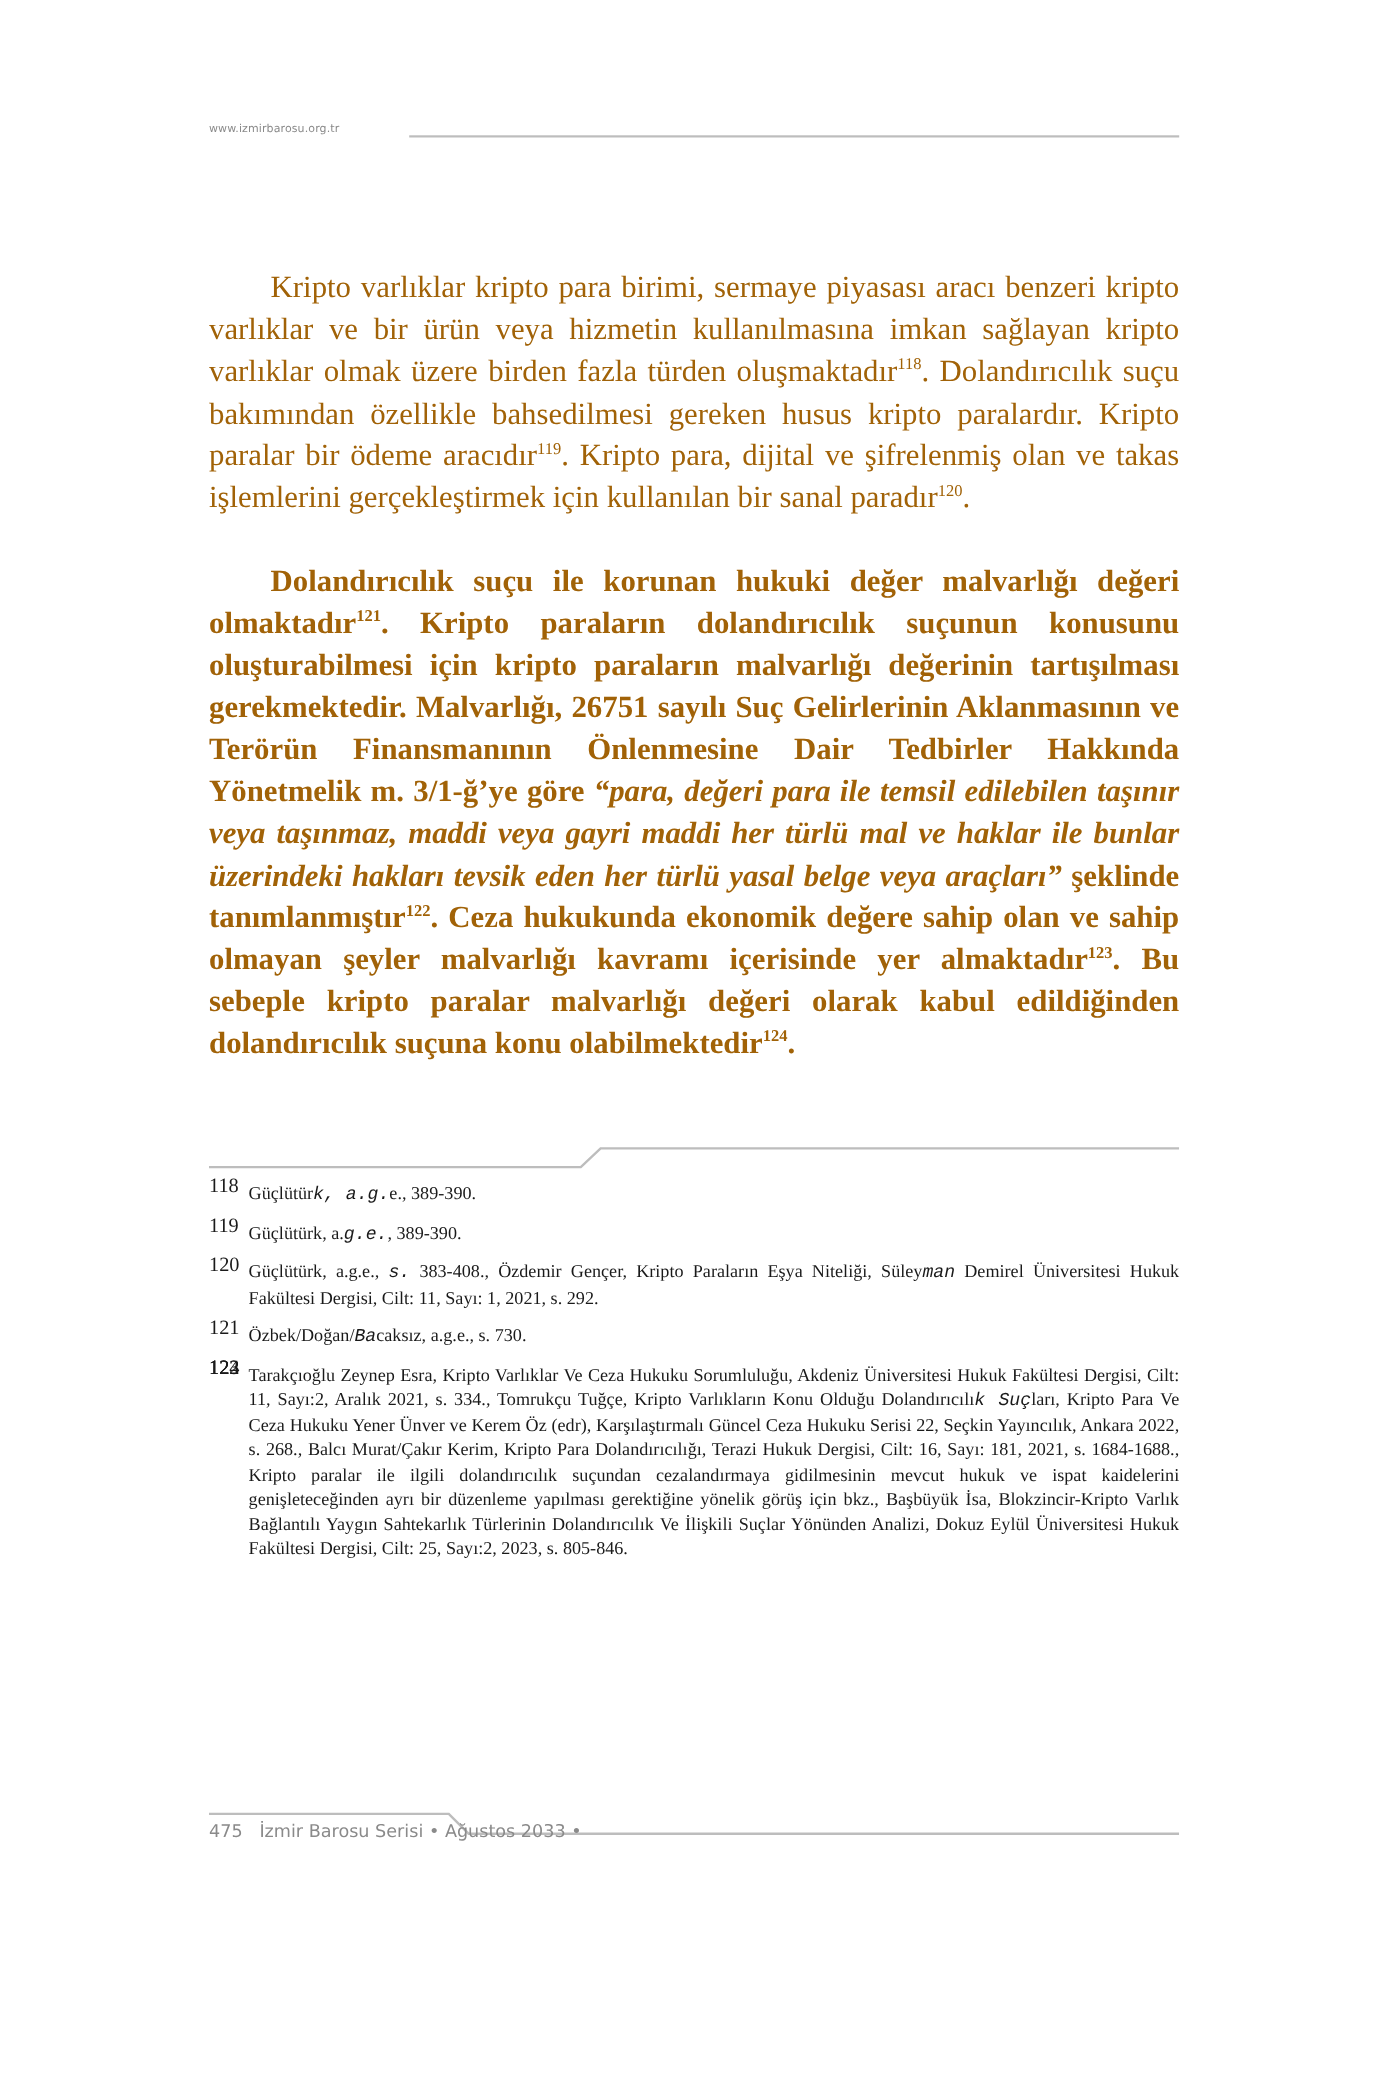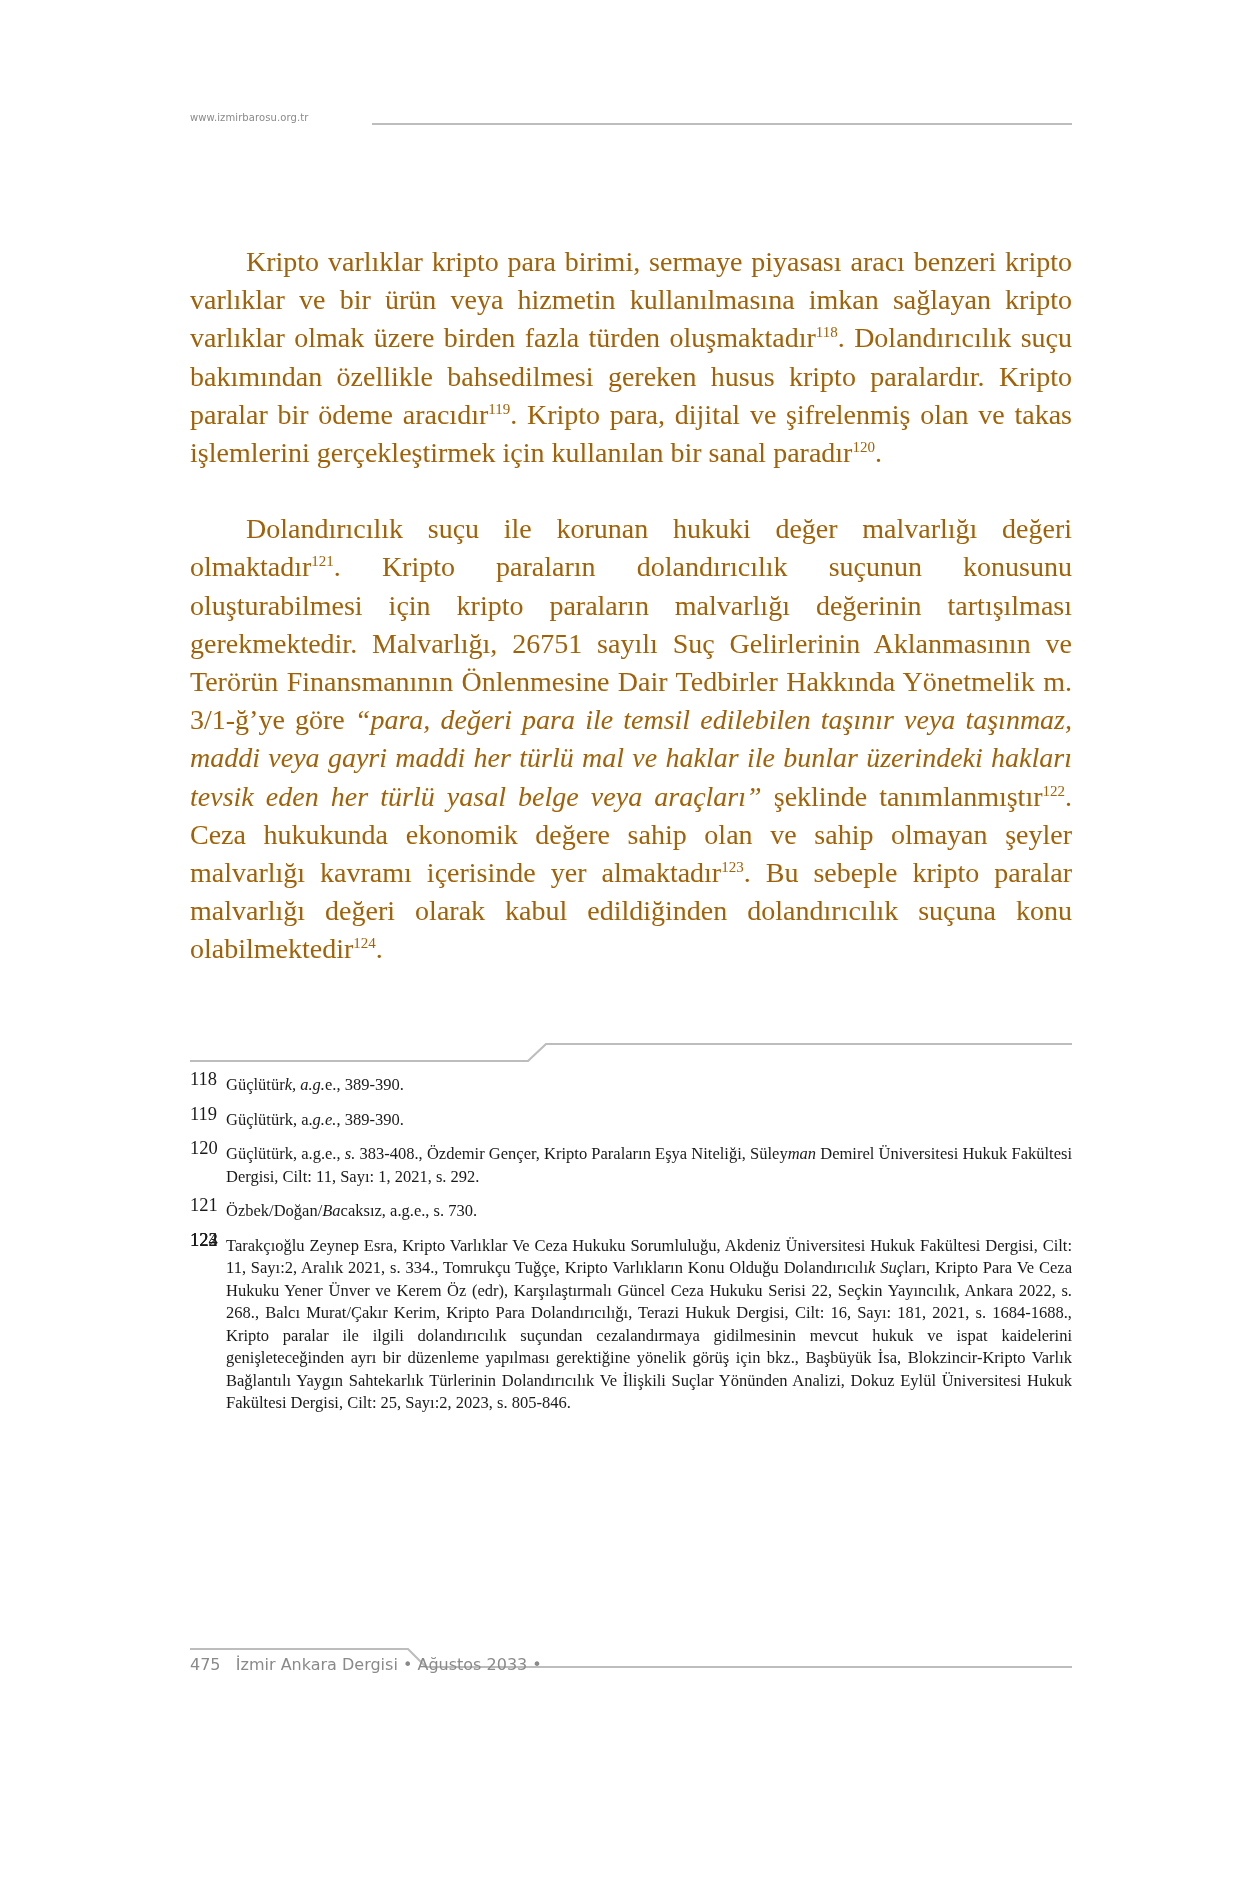--- a/index.html
+++ b/index.html
@@ -6,31 +6,31 @@
   body { width: 1260px; height: 1890px; position: relative; overflow: hidden; }
   .page { position: absolute; left: 0; top: 0; width: 1260px; height: 1890px; background: #fff; }
 
   .header { position: absolute; left: 190px; top: 112px; width: 882px; height: 20px; }
   .header-url { position: absolute; left: 0; top: 0; font-family: "DejaVu Sans", sans-serif; font-size: 10px; color: #8a8a8a; letter-spacing: 0.1px; white-space: nowrap; }
   .header-rule { position: absolute; left: 182px; right: 0; top: 11px; height: 2px; background: #bdbdbd; }
 
   .body-text { position: absolute; left: 190px; top: 243px; width: 882px;
     font-family: "Liberation Serif", "DejaVu Serif", serif; font-size: 28px; line-height: 38.2px; color: #a16207; text-align: justify; }
   .body-text p { margin: 0; text-indent: 56px; }
-  .body-text p + p { margin-top: 38px; }
+  .body-text p + p { margin-top: 38px; font-weight: bold; }
   .body-text sup { font-size: 15px; line-height: 0; vertical-align: super; }
   .body-text i { font-style: italic; }
 
   .separator { position: absolute; left: 190px; top: 1040px; width: 882px; height: 24px; }
 
   .footnotes { position: absolute; left: 190px; top: 1074px; width: 882px;
     font-family: "Liberation Serif", "DejaVu Serif", serif; font-size: 16.5px; line-height: 22.5px; color: #1a1a1a; }
   .fn { position: relative; padding-left: 36px; margin-bottom: 12px; text-align: justify; }
   .fn-num { position: absolute; left: 0; top: -6px; font-size: 18.5px; }
-  .fn i { font-style: italic; }
+  .fn i { font-style: italic; font-family: Liberation Mono, monospace; }
 
   .footer { position: absolute; left: 190px; top: 1645px; width: 882px; height: 30px; }
   .footer-text { position: absolute; left: 0; top: 10px; font-family: "DejaVu Sans", sans-serif; font-size: 16px; color: #8a8a8a; white-space: nowrap; }
 </style>
 </head>
 <body>
 
 <div class="page">
 
   <div class="header">
@@ -76,20 +76,20 @@
     </div>
   </div>
 
   <div class="footer">
     <svg style="position:absolute;left:0;top:0" width="882" height="30" viewBox="0 0 882 30">
       <polyline points="0,4 218,4 236,22 882,22" fill="none" stroke="#bdbdbd" stroke-width="2.2"></polyline>
     </svg>
     <span class="footer-text">
       <span>475</span>
       <span>&nbsp;</span>
-      <span>İzmir Ankara Dergisi</span>
+      <span>İzmir Barosu Serisi</span>
       <span>•</span>
       <span>Ağustos 2033</span>
       <span>•</span>
     </span>
   </div>
 
 </div>
 
 </body></html>

